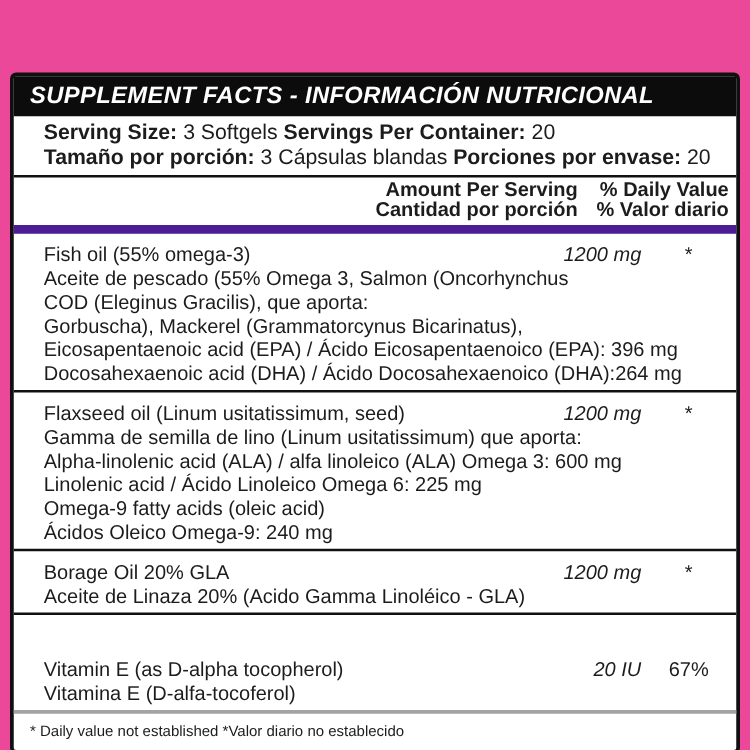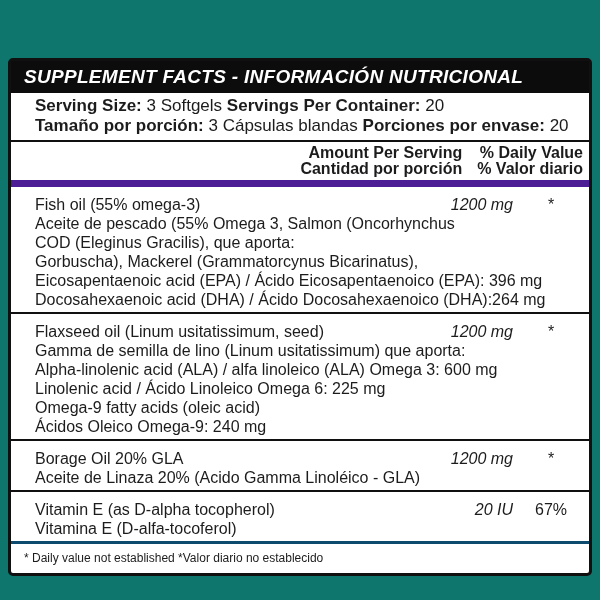--- a/index.html
+++ b/index.html
@@ -9,21 +9,21 @@
     width: 600px;
     height: 600px;
     font-family: "Liberation Sans", sans-serif;
     color: #1c1c1c;
     -webkit-font-smoothing: antialiased;
   }
   .page {
     position: relative;
     width: 600px;
     height: 600px;
-    background: #0f766e;
+    background: #ec4899;
     overflow: hidden;
   }
   .label-box {
     position: absolute;
     left: 8px;
     top: 58px;
     width: 584px;
     box-sizing: border-box;
     border: 3px solid #101010;
     border-radius: 5px;
@@ -59,21 +59,21 @@
     font-size: 16px;
     line-height: 16px;
     text-align: right;
   }
   .section {
     padding: 8px 0 3px 0;
     border-bottom: 2px solid #101010;
     font-size: 16px;
     line-height: 19px;
   }
-  .section.last { border-bottom: 3px solid #0c4a6e; }
+  .section.last { border-bottom: 3px solid #a3a3a3; margin-top: 27px; }
   .row {
     display: flex;
     align-items: baseline;
     padding-left: 24px;
   }
   .row .name { flex: 1; }
   .row .amt { width: 110px; text-align: right; white-space: nowrap; font-style: italic; }
   .row .dv  { width: 76px; text-align: center; white-space: nowrap; }
   .subline {
     padding-left: 24px;

